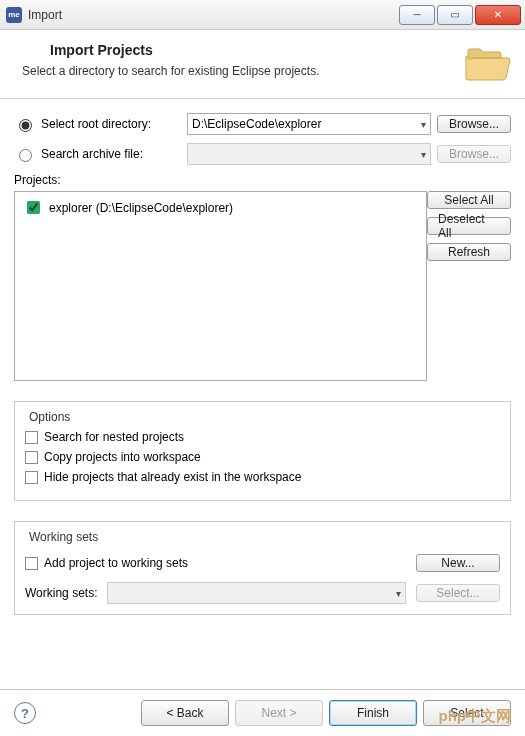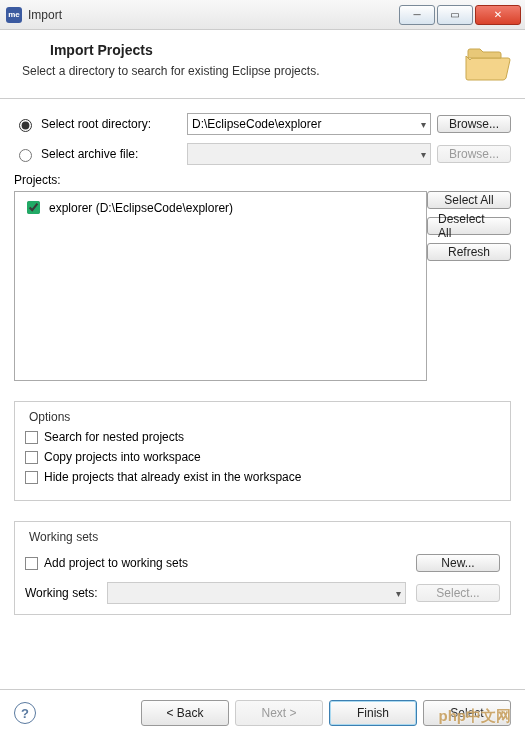--- a/index.html
+++ b/index.html
@@ -164,21 +164,21 @@
     <span class="field-label">Select root directory:</span>
     <div class="combo">
       <span>D:\EclipseCode\explorer</span>
       <span class="arrow">▾</span>
     </div>
     <div class="btn">Browse...</div>
   </div>
 
   <div class="row">
     <input type="radio" class="radio" style="">
-    <span class="field-label">Select archive file:</span>
+    <span class="field-label">Search archive file:</span>
     <div class="combo disabled">
       <span></span>
       <span class="arrow">▾</span>
     </div>
     <div class="btn disabled">Browse...</div>
   </div>
 
   <div class="projects-label">Projects:</div>
 
   <div class="projects-area">

